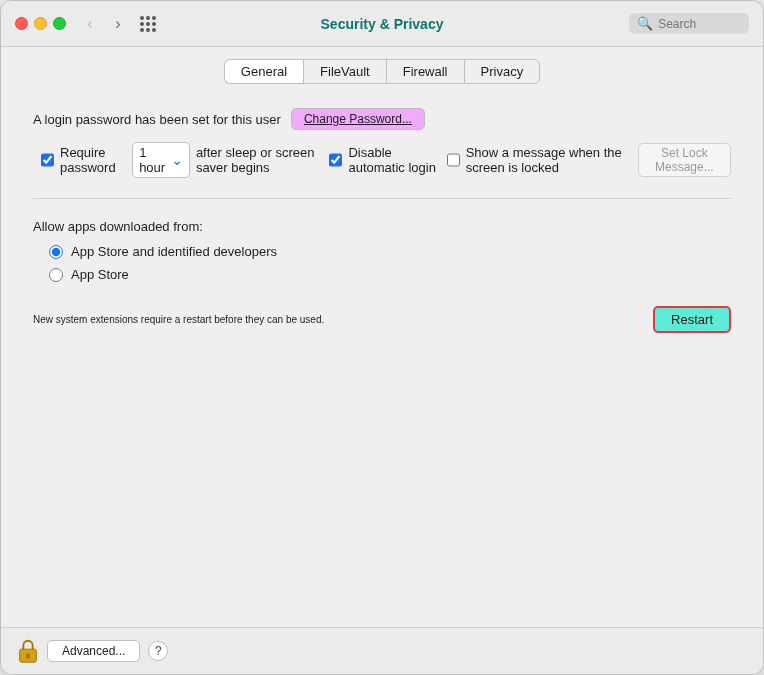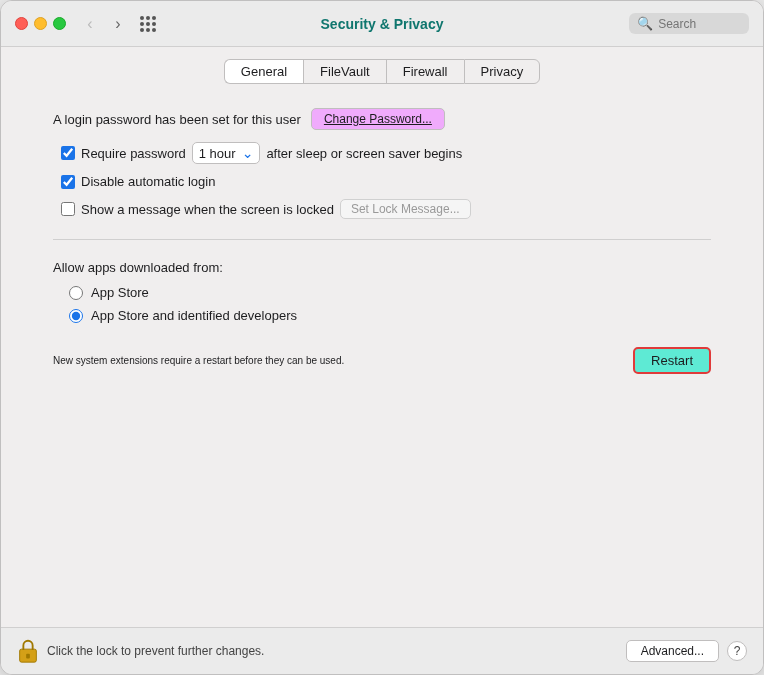--- a/index.html
+++ b/index.html
@@ -130,21 +130,21 @@
       color: #1d1d1f;
       outline: none;
     }
     .tab:first-child { border-radius: 6px 0 0 6px; }
     .tab:last-child { border-radius: 0 6px 6px 0; border-right: 1px solid #c0bebe; }
     .tab.active { background: white; font-weight: 500; }
 
     
     .content {
       flex: 1;
-      padding: 16px 52px;
+      padding: 16px 32px;
       overflow-y: auto;
     }
 
     
     .login-row {
       display: flex;
       align-items: center;
       gap: 10px;
       margin-bottom: 12px;
     }
@@ -162,21 +162,21 @@
       font-size: 12px;
       cursor: pointer;
       color: #1d1d1f;
       text-decoration: underline;
     }
 
     
     .checkbox-group {
       margin-left: 8px;
       display: flex;
-      flex-direction: column;
+      flex-direction: row;
       gap: 10px;
     }
 
     .checkbox-row {
       display: flex;
       align-items: center;
       gap: 6px;
       font-size: 13px;
     }
 
@@ -407,40 +407,39 @@
       </div>
 
     </div>
 
     <hr class="divider">
 
     <div>
       <div class="allow-apps-label">Allow apps downloaded from:</div>
       <div class="radio-group">
         <div class="radio-row">
+          <input type="radio" name="download-source" id="app-store-identified" checked="" style="">
+          <label for="app-store-identified">App Store and identified developers</label>
+        </div>
+        <div class="radio-row">
           <input type="radio" name="download-source" id="app-store" style="">
           <label for="app-store">App Store</label>
-        </div>
-        <div class="radio-row">
-          <input type="radio" name="download-source" id="app-store-identified" checked="" style="">
-          <label for="app-store-identified">App Store and identified developers</label>
         </div>
       </div>
     </div>
 
     <div class="restart-row">
       <span class="restart-text">New system extensions require a restart before they can be used.</span>
       <button class="restart-btn">Restart</button>
     </div>
 
   </div>
 
   <div class="footer">
     <svg class="lock-icon" viewBox="0 0 22 28" fill="none" xmlns="http://www.w3.org/2000/svg">
       <rect x="2" y="12" width="18" height="14" rx="2" fill="#d4a017" stroke="#a07800" stroke-width="1"></rect>
       <path d="M6 12V8a5 5 0 0 1 10 0v4" stroke="#a07800" stroke-width="2" fill="none" stroke-linecap="round"></path>
       <rect x="9" y="17" width="4" height="5" rx="1" fill="#a07800"></rect>
     </svg>
-    <span class="footer-text">Click the lock to prevent further changes.</span>
     <button class="advanced-btn">Advanced...</button>
     <button class="help-btn">?</button>
   </div>
 </div>
 
 </body></html>

